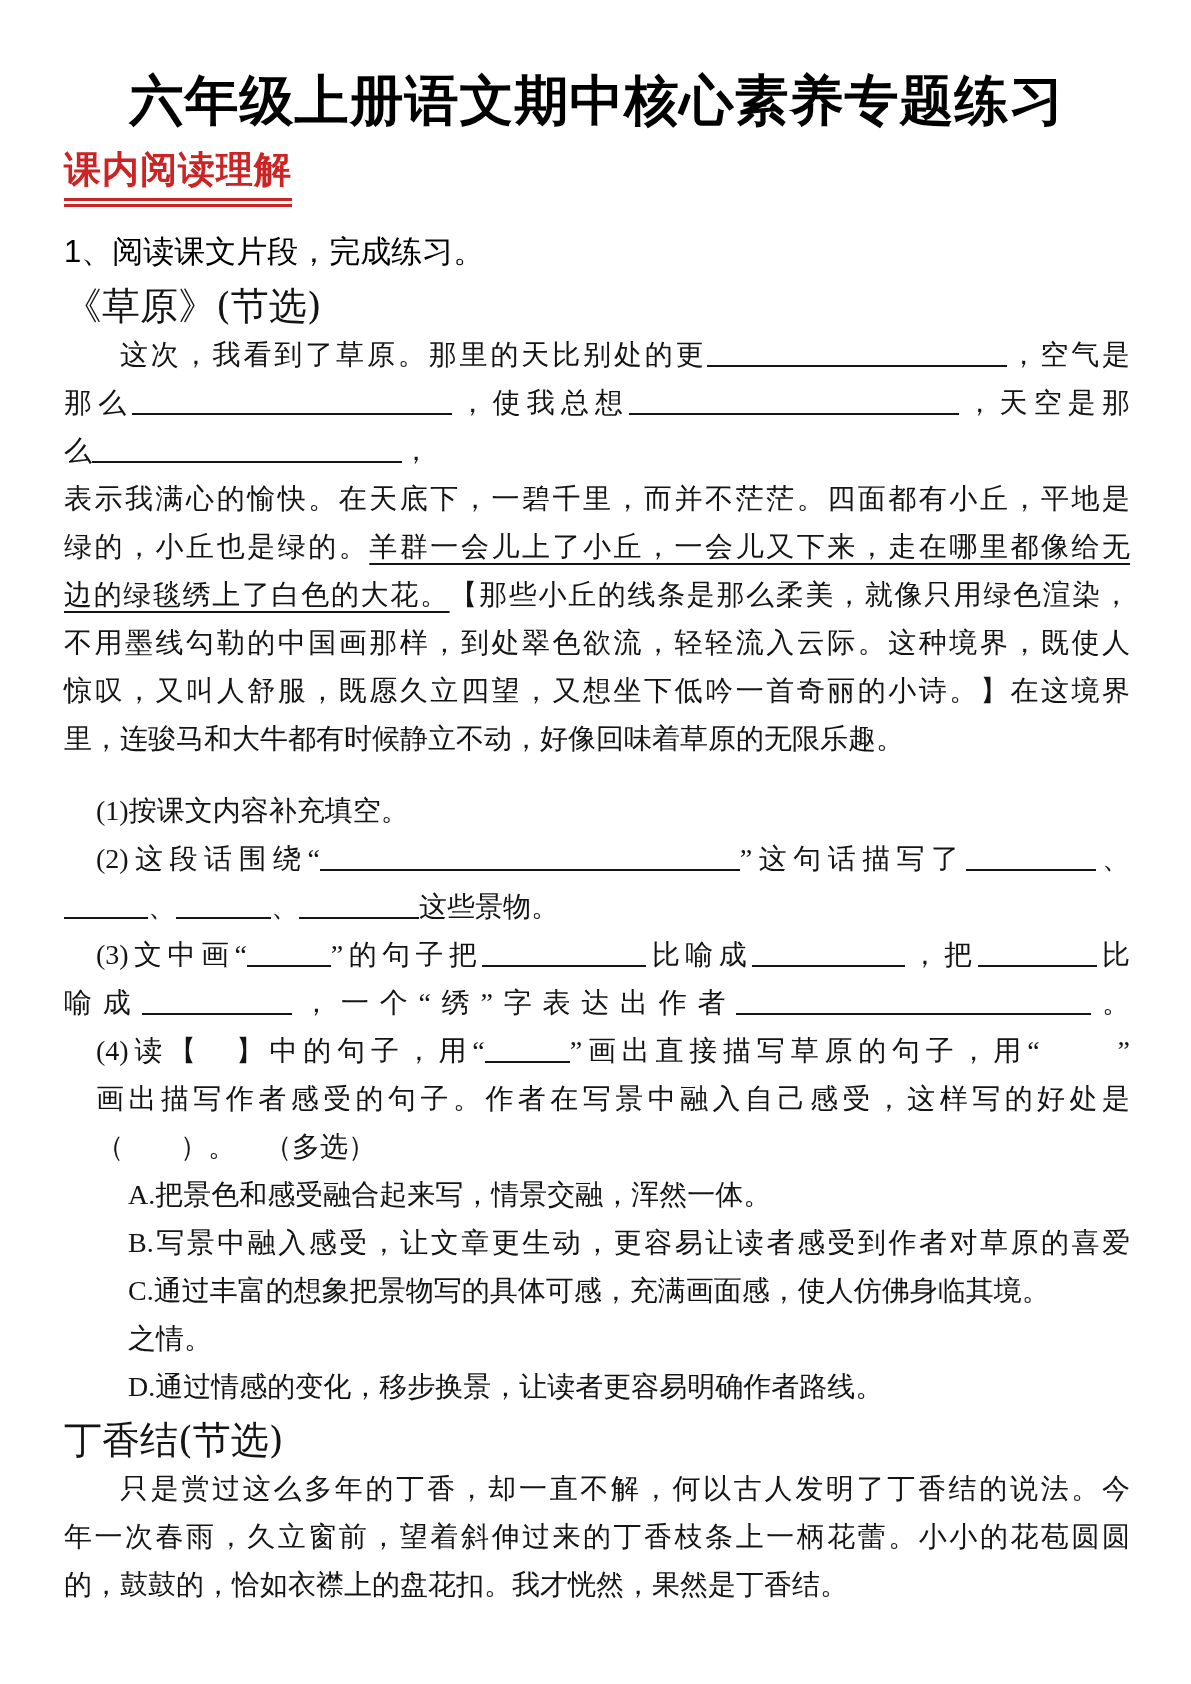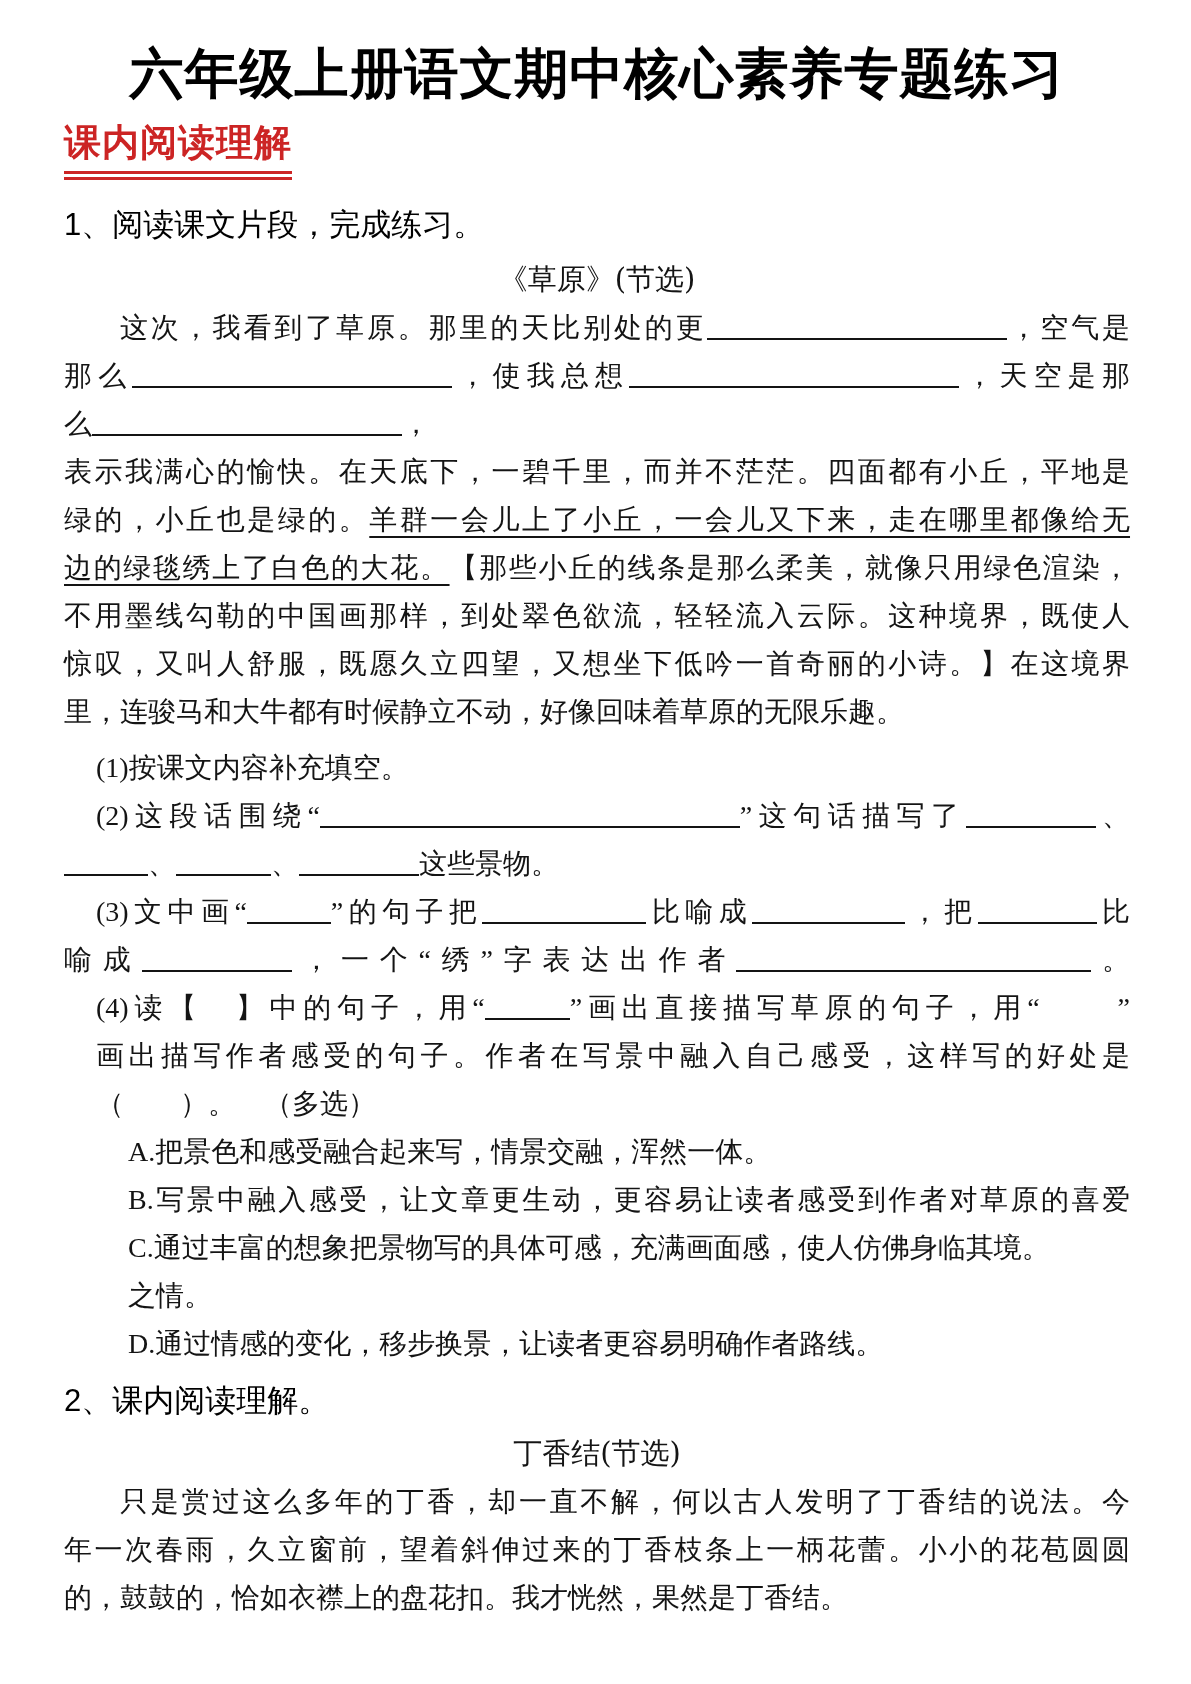--- a/index.html
+++ b/index.html
@@ -1,21 +1,21 @@
 <!DOCTYPE html>
 <html style="--accent: #cc2424; --ink: #141414;"><head>
 <meta charset="utf-8">
 <style>
   :root{
     --accent:#cc2424;
     --ink:#141414;
   }
   html,body{margin:0;padding:0;background:#ffffff;}
   body{width:1191px;height:1684px;overflow:hidden;color:var(--ink);}
-  .page{box-sizing:border-box;width:1191px;height:1240px;padding:40px 61px 20px 64px;}
+  .page{box-sizing:border-box;width:1191px;height:1240px;padding:67px 61px 20px 64px;}
   .page-title{
     margin:0;text-align:center;
     font-family:"Liberation Sans",sans-serif;
     font-size:54px;font-weight:800;letter-spacing:1px;line-height:1.25;
     color:#000;
   }
   .subtitle-wrap{text-align:left;margin-top:10px;}
   .section-subtitle{
     display:inline-block;margin:0;
     font-family:"Liberation Sans",sans-serif;
@@ -25,21 +25,21 @@
     padding-bottom:3px;
   }
   #doc{margin-top:22px;}
   .block{position:relative;}
   .heading{
     font-family:"Liberation Sans",sans-serif;
     font-size:31px;line-height:46px;color:#000;
   }
   .center{
     font-family:"DejaVu Serif",serif;
-    font-size:29px;line-height:50px;text-align:center;
+    font-size:38px;line-height:50px;text-align:left;
   }
   .center.bold{font-weight:400;}
   .line{
     font-family:Liberation Serif, serif;
     font-size:28px;line-height:48px;height:48px;
   }
   .align-justify{text-align:justify;text-align-last:justify;}
   .align-left{text-align:left;text-align-last:left;}
   .seg{white-space:pre-wrap;}
   .uline{
@@ -74,32 +74,31 @@
       <div class="block center" style="margin-top: 6px;">《草原》(节选)</div>
       <div class="block line align-justify" style="padding-left: 56px;"><span class="seg">这次，我看到了草原。那里的天比别处的更</span><span class="blank" style="width: 300px;"></span><span class="seg">，空气是</span></div>
       <div class="block line align-justify"><span class="seg">那么</span><span class="blank" style="width: 320px;"></span><span class="seg">，使我总想</span><span class="blank" style="width: 330px;"></span><span class="seg">，天空是那</span></div>
       <div class="block line align-left"><span class="seg">么</span><span class="blank" style="width: 310px;"></span><span class="seg">，</span></div>
       <div class="block line align-justify"><span class="seg">表示我满心的愉快。在天底下，一碧千里，而并不茫茫。四面都有小丘，平地是</span></div>
       <div class="block line align-justify"><span class="seg">绿的，小丘也是绿的。</span><span class="seg uline">羊群一会儿上了小丘，一会儿又下来，走在哪里都像给无</span></div>
       <div class="block line align-justify"><span class="seg uline">边的绿毯绣上了白色的大花。</span><span class="seg">【那些小丘的线条是那么柔美，就像只用绿色渲染，</span></div>
       <div class="block line align-justify"><span class="seg">不用墨线勾勒的中国画那样，到处翠色欲流，轻轻流入云际。这种境界，既使人</span></div>
       <div class="block line align-justify"><span class="seg">惊叹，又叫人舒服，既愿久立四望，又想坐下低吟一首奇丽的小诗。】在这境界</span></div>
       <div class="block line align-left"><span class="seg">里，连骏马和大牛都有时候静立不动，好像回味着草原的无限乐趣。</span></div>
-      <div class="block line align-left" style="padding-left: 32px; margin-top: 8px;"><span class="seg">(1)按课文内容补充填空。</span></div>
+      <div class="block line align-left" style="padding-left: 32px; margin-top: 24px;"><span class="seg">(1)按课文内容补充填空。</span></div>
       <div class="block line align-justify" style="padding-left: 32px;"><span class="seg">(2)这段话围绕“</span><span class="blank" style="width: 420px;"></span><span class="seg">”这句话描写了</span><span class="blank" style="width: 130px;"></span><span class="seg">、</span></div>
       <div class="block line align-left"><span class="blank" style="width: 84px;"></span><span class="seg">、</span><span class="blank" style="width: 95px;"></span><span class="seg">、</span><span class="blank" style="width: 120px;"></span><span class="seg">这些景物。</span></div>
       <div class="block line align-justify" style="padding-left: 32px;"><span class="seg">(3)文中画“</span><span class="blank" style="width: 84px;"></span><span class="seg">”的句子把</span><span class="blank" style="width: 164px;"></span><span class="seg">比喻成</span><span class="blank" style="width: 153px;"></span><span class="seg">，把</span><span class="blank" style="width: 119px;"></span><span class="seg">比</span></div>
       <div class="block line align-justify"><span class="seg">喻成</span><span class="blank" style="width: 150px;"></span><span class="seg">，一个“绣”字表达出作者</span><span class="blank" style="width: 355px;"></span><span class="seg">。</span></div>
       <div class="block line align-justify" style="padding-left: 32px;"><span class="seg">(4)读【　】中的句子，用“</span><span class="blank" style="width: 85px;"></span><span class="seg">”画出直接描写草原的句子，用“</span><span class="blank wavy" style="width: 78px;">&nbsp;&nbsp;&nbsp;&nbsp;&nbsp;&nbsp;&nbsp;&nbsp;&nbsp;&nbsp;</span><span class="seg">”</span></div>
       <div class="block line align-justify" style="padding-left: 32px;"><span class="seg">画出描写作者感受的句子。作者在写景中融入自己感受，这样写的好处是</span></div>
       <div class="block line align-left" style="padding-left: 32px;"><span class="seg">（　　）。　（多选）</span></div>
       <div class="block line align-left" style="padding-left: 64px;"><span class="seg">A.把景色和感受融合起来写，情景交融，浑然一体。</span></div>
       <div class="block line align-justify" style="padding-left: 64px;"><span class="seg">B.写景中融入感受，让文章更生动，更容易让读者感受到作者对草原的喜爱</span></div>
       <div class="block line align-left" style="padding-left: 64px;"><span class="seg">C.通过丰富的想象把景物写的具体可感，充满画面感，使人仿佛身临其境。</span></div>
       <div class="block line align-left" style="padding-left: 64px;"><span class="seg">之情。</span></div>
       <div class="block line align-left" style="padding-left: 64px;"><span class="seg">D.通过情感的变化，移步换景，让读者更容易明确作者路线。</span></div>
-      <div class="block heading" style="margin-top: 10px;">2、课内阅读理解。</div>
       <div class="block center bold" style="margin-top: 4px;">丁香结(节选)</div>
       <div class="block line align-justify" style="padding-left: 56px;"><span class="seg">只是赏过这么多年的丁香，却一直不解，何以古人发明了丁香结的说法。今</span></div>
       <div class="block line align-justify"><span class="seg">年一次春雨，久立窗前，望着斜伸过来的丁香枝条上一柄花蕾。小小的花苞圆圆</span></div>
       <div class="block line align-left"><span class="seg">的，鼓鼓的，恰如衣襟上的盘花扣。我才恍然，果然是丁香结。</span></div>
     </div>
 </div>
 
 </body></html>

